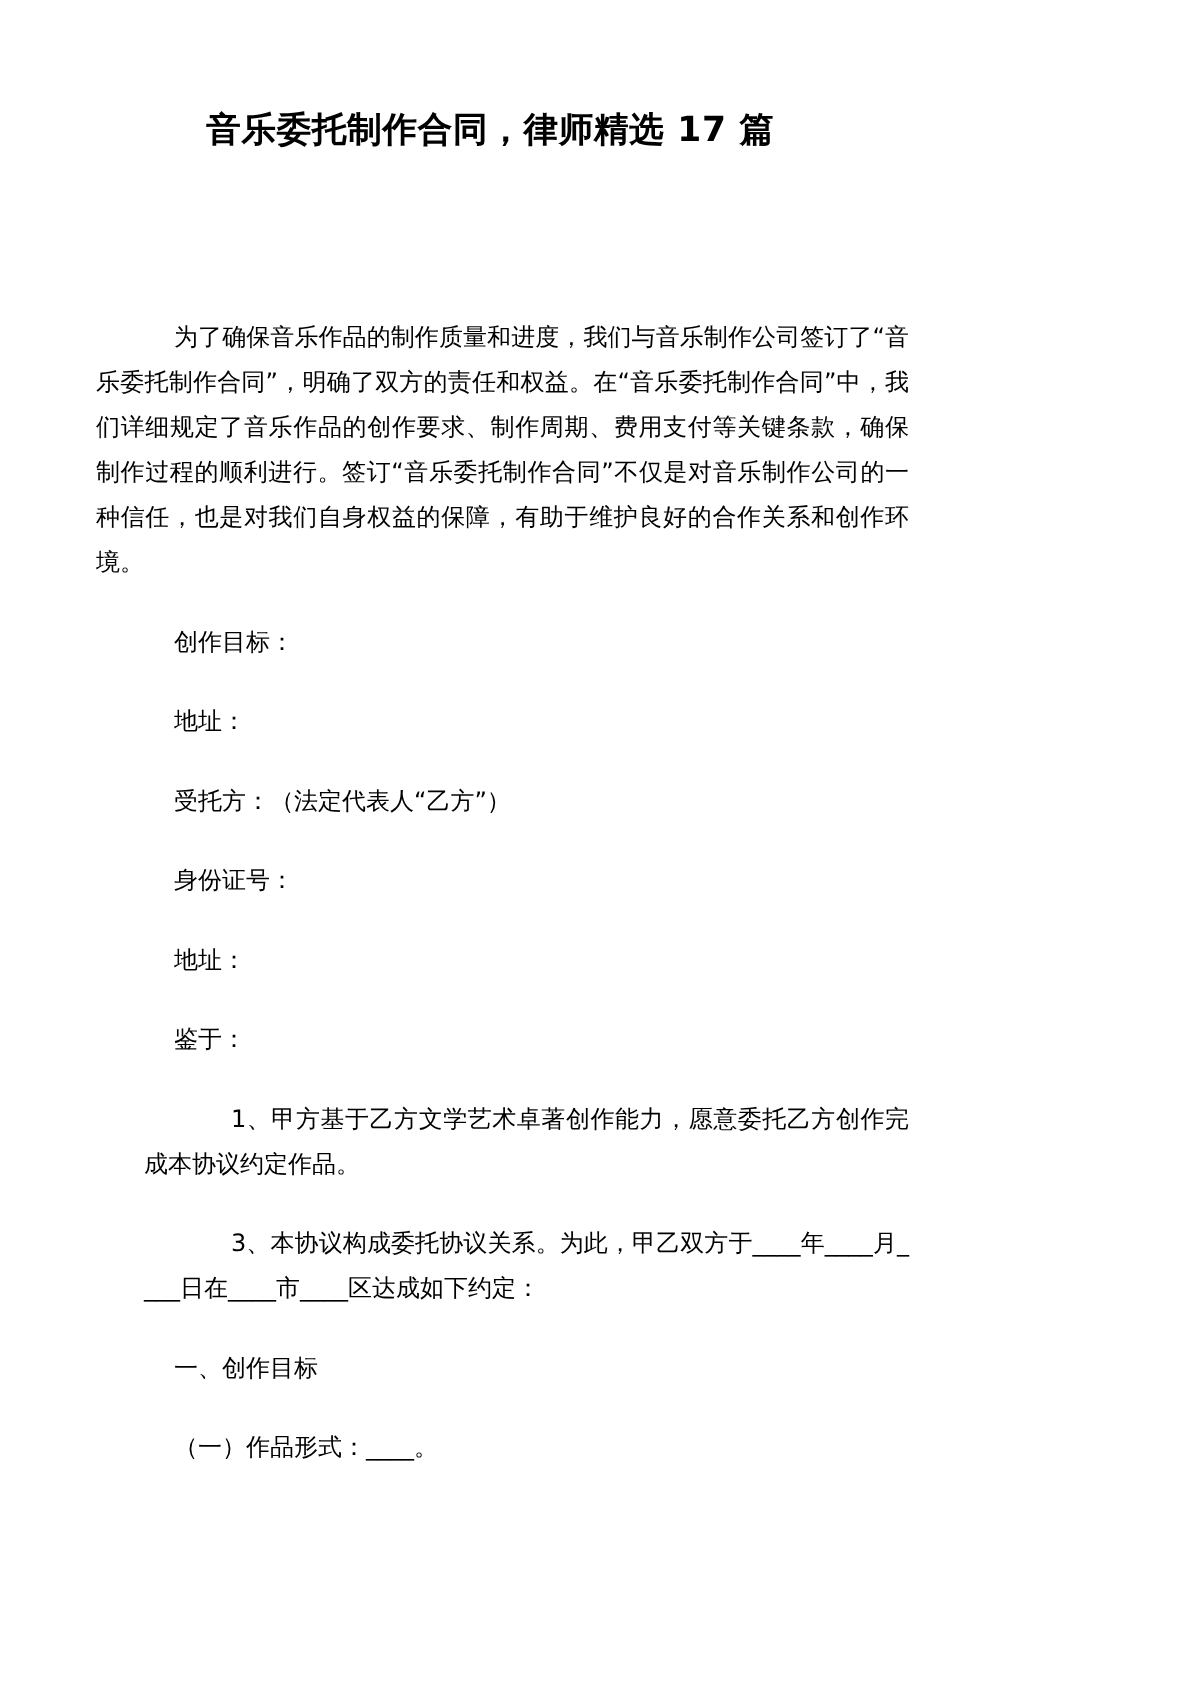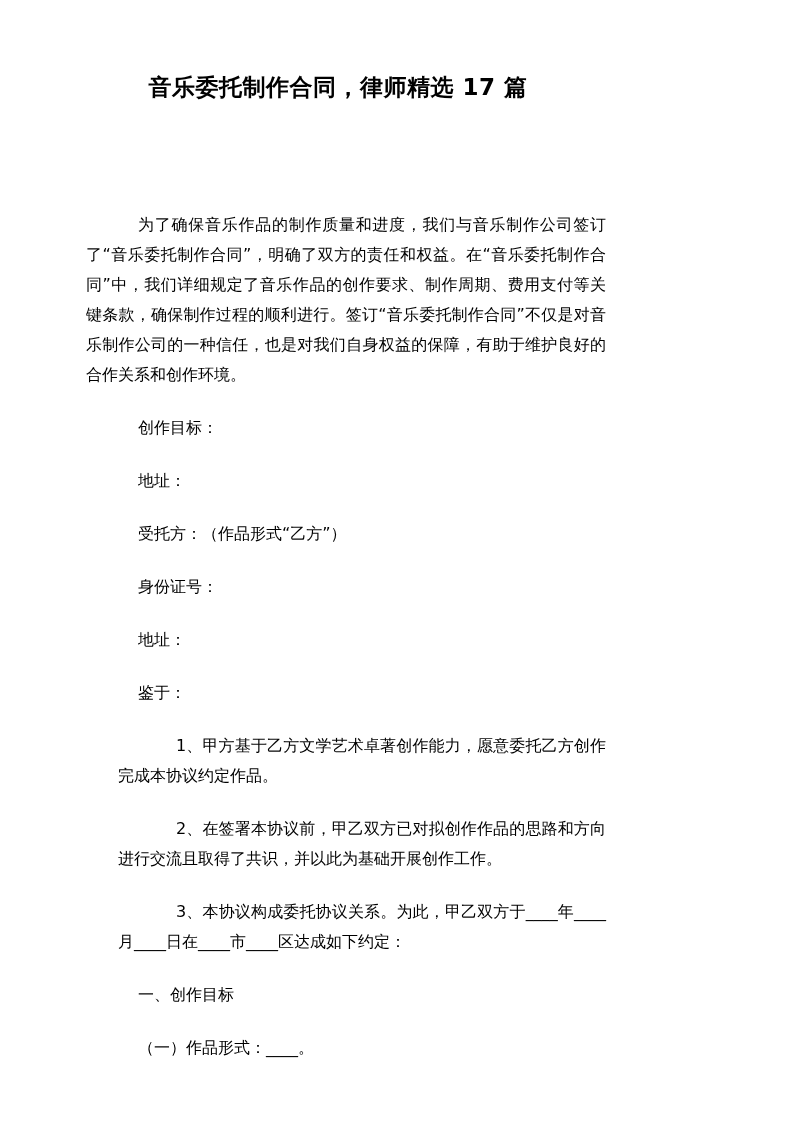--- a/index.html
+++ b/index.html
@@ -11,21 +11,21 @@
     width: 793px;
     height: 1122px;
     overflow: hidden;
     font-family: "DejaVu Sans", "Liberation Sans", sans-serif;
     color: #000000;
   }
   .page {
     box-sizing: border-box;
     width: 676px;
     height: 1122px;
-    padding: 70px 70px 0 70px;
+    padding: 70px 70px 0 48px;
     background: #ffffff;
   }
   .doc-title {
     margin: 0 0 106px 0;
     font-size: 23px;
     line-height: 34px;
     font-weight: 700;
     text-align: center;
     letter-spacing: 0.5px;
   }
@@ -48,31 +48,30 @@
   <h1 class="doc-title">音乐委托制作合同，律师精选 17 篇</h1>
 
   <p class="para indent-intro">为了确保音乐作品的制作质量和进度，我们与音乐制作公司签订了“音乐委托制作合同”，明确了双方的责任和权益。在“音乐委托制作合同”中，我们详细规定了音乐作品的创作要求、制作周期、费用支付等关键条款，确保制作过程的顺利进行。签订“音乐委托制作合同”不仅是对音乐制作公司的一种信任，也是对我们自身权益的保障，有助于维护良好的合作关系和创作环境。</p>
 
 
 
   <p class="para indent-std">创作目标：</p>
 
   <p class="para indent-std">地址：</p>
 
-  <p class="para indent-std">受托方：（作品形式“乙方”）</p>
+  <p class="para indent-std">受托方：（法定代表人“乙方”）</p>
 
   <p class="para indent-std">身份证号：</p>
 
   <p class="para indent-std">地址：</p>
 
   <p class="para indent-std">鉴于：</p>
 
   <p class="para indent-item">1、甲方基于乙方文学艺术卓著创作能力，愿意委托乙方创作完成本协议约定作品。</p>
 
-  <p class="para indent-item">2、在签署本协议前，甲乙双方已对拟创作作品的思路和方向进行交流且取得了共识，并以此为基础开展创作工作。</p>
 
   <p class="para indent-item">3、本协议构成委托协议关系。为此，甲乙双方于____年____月____日在____市____区达成如下约定：</p>
 
   <p class="para indent-std">一、创作目标</p>
 
   <p class="para indent-std">（一）作品形式：____。</p>
 
 </div>
 
 </body></html>

